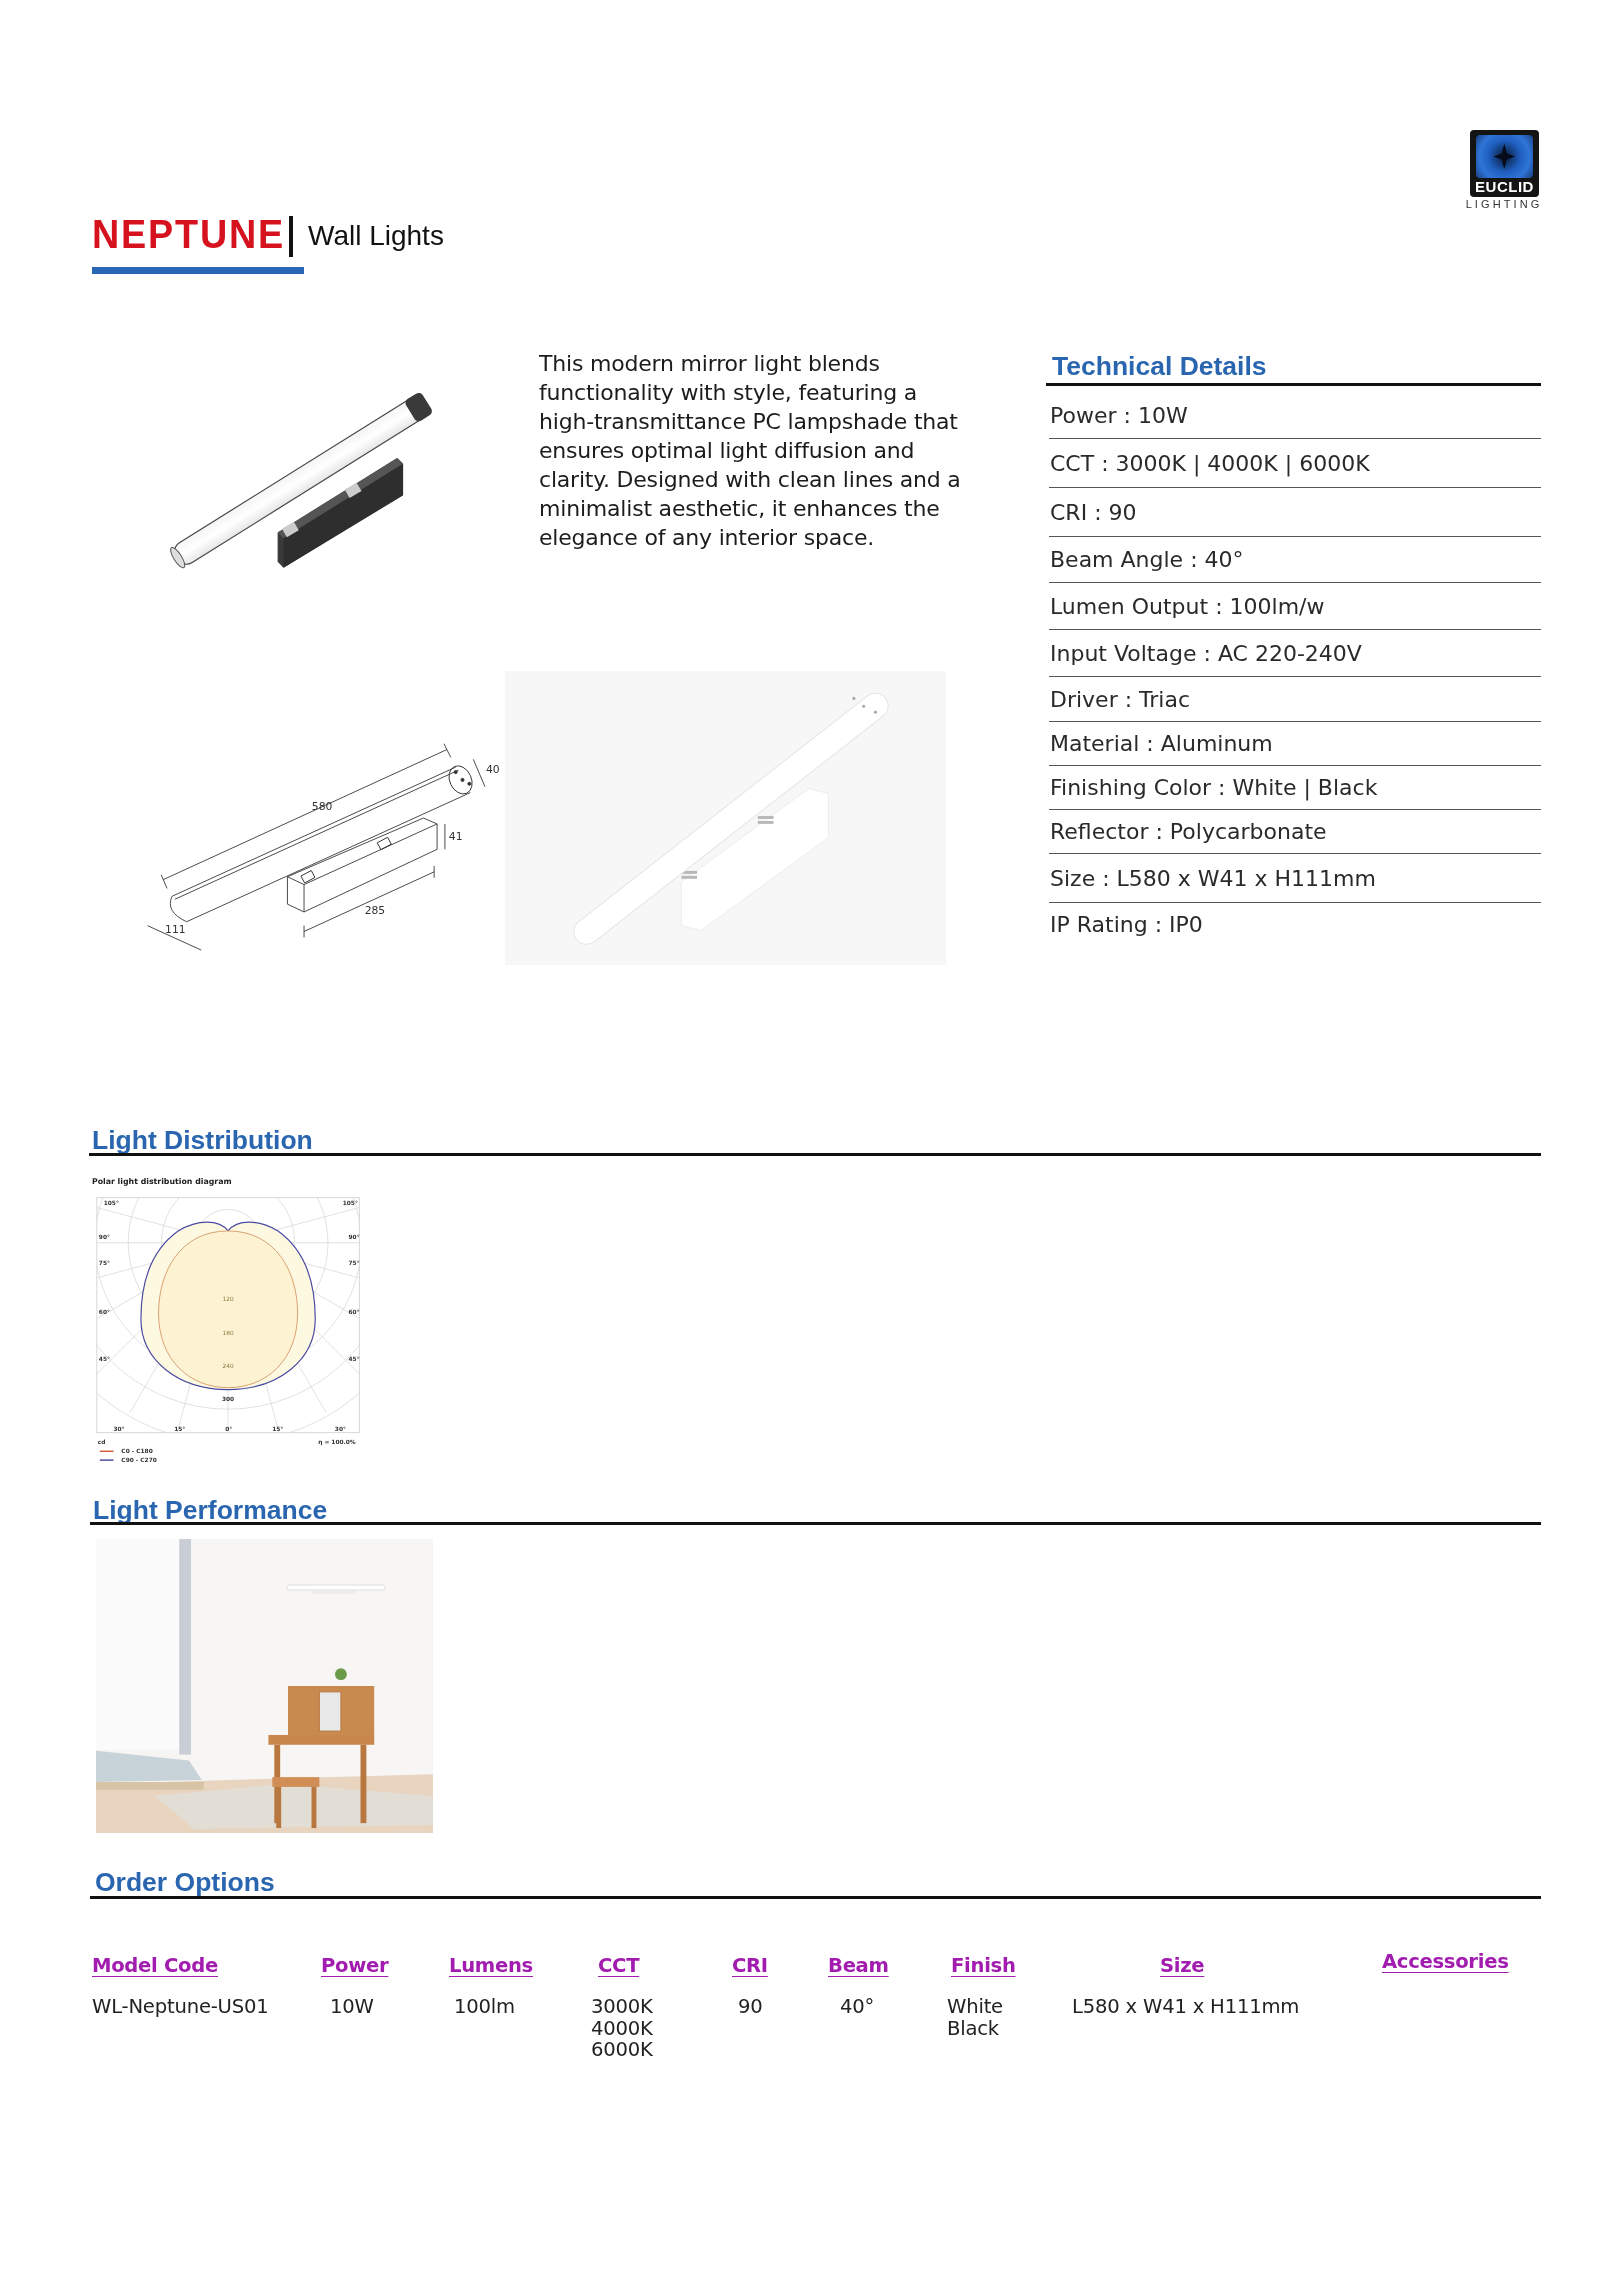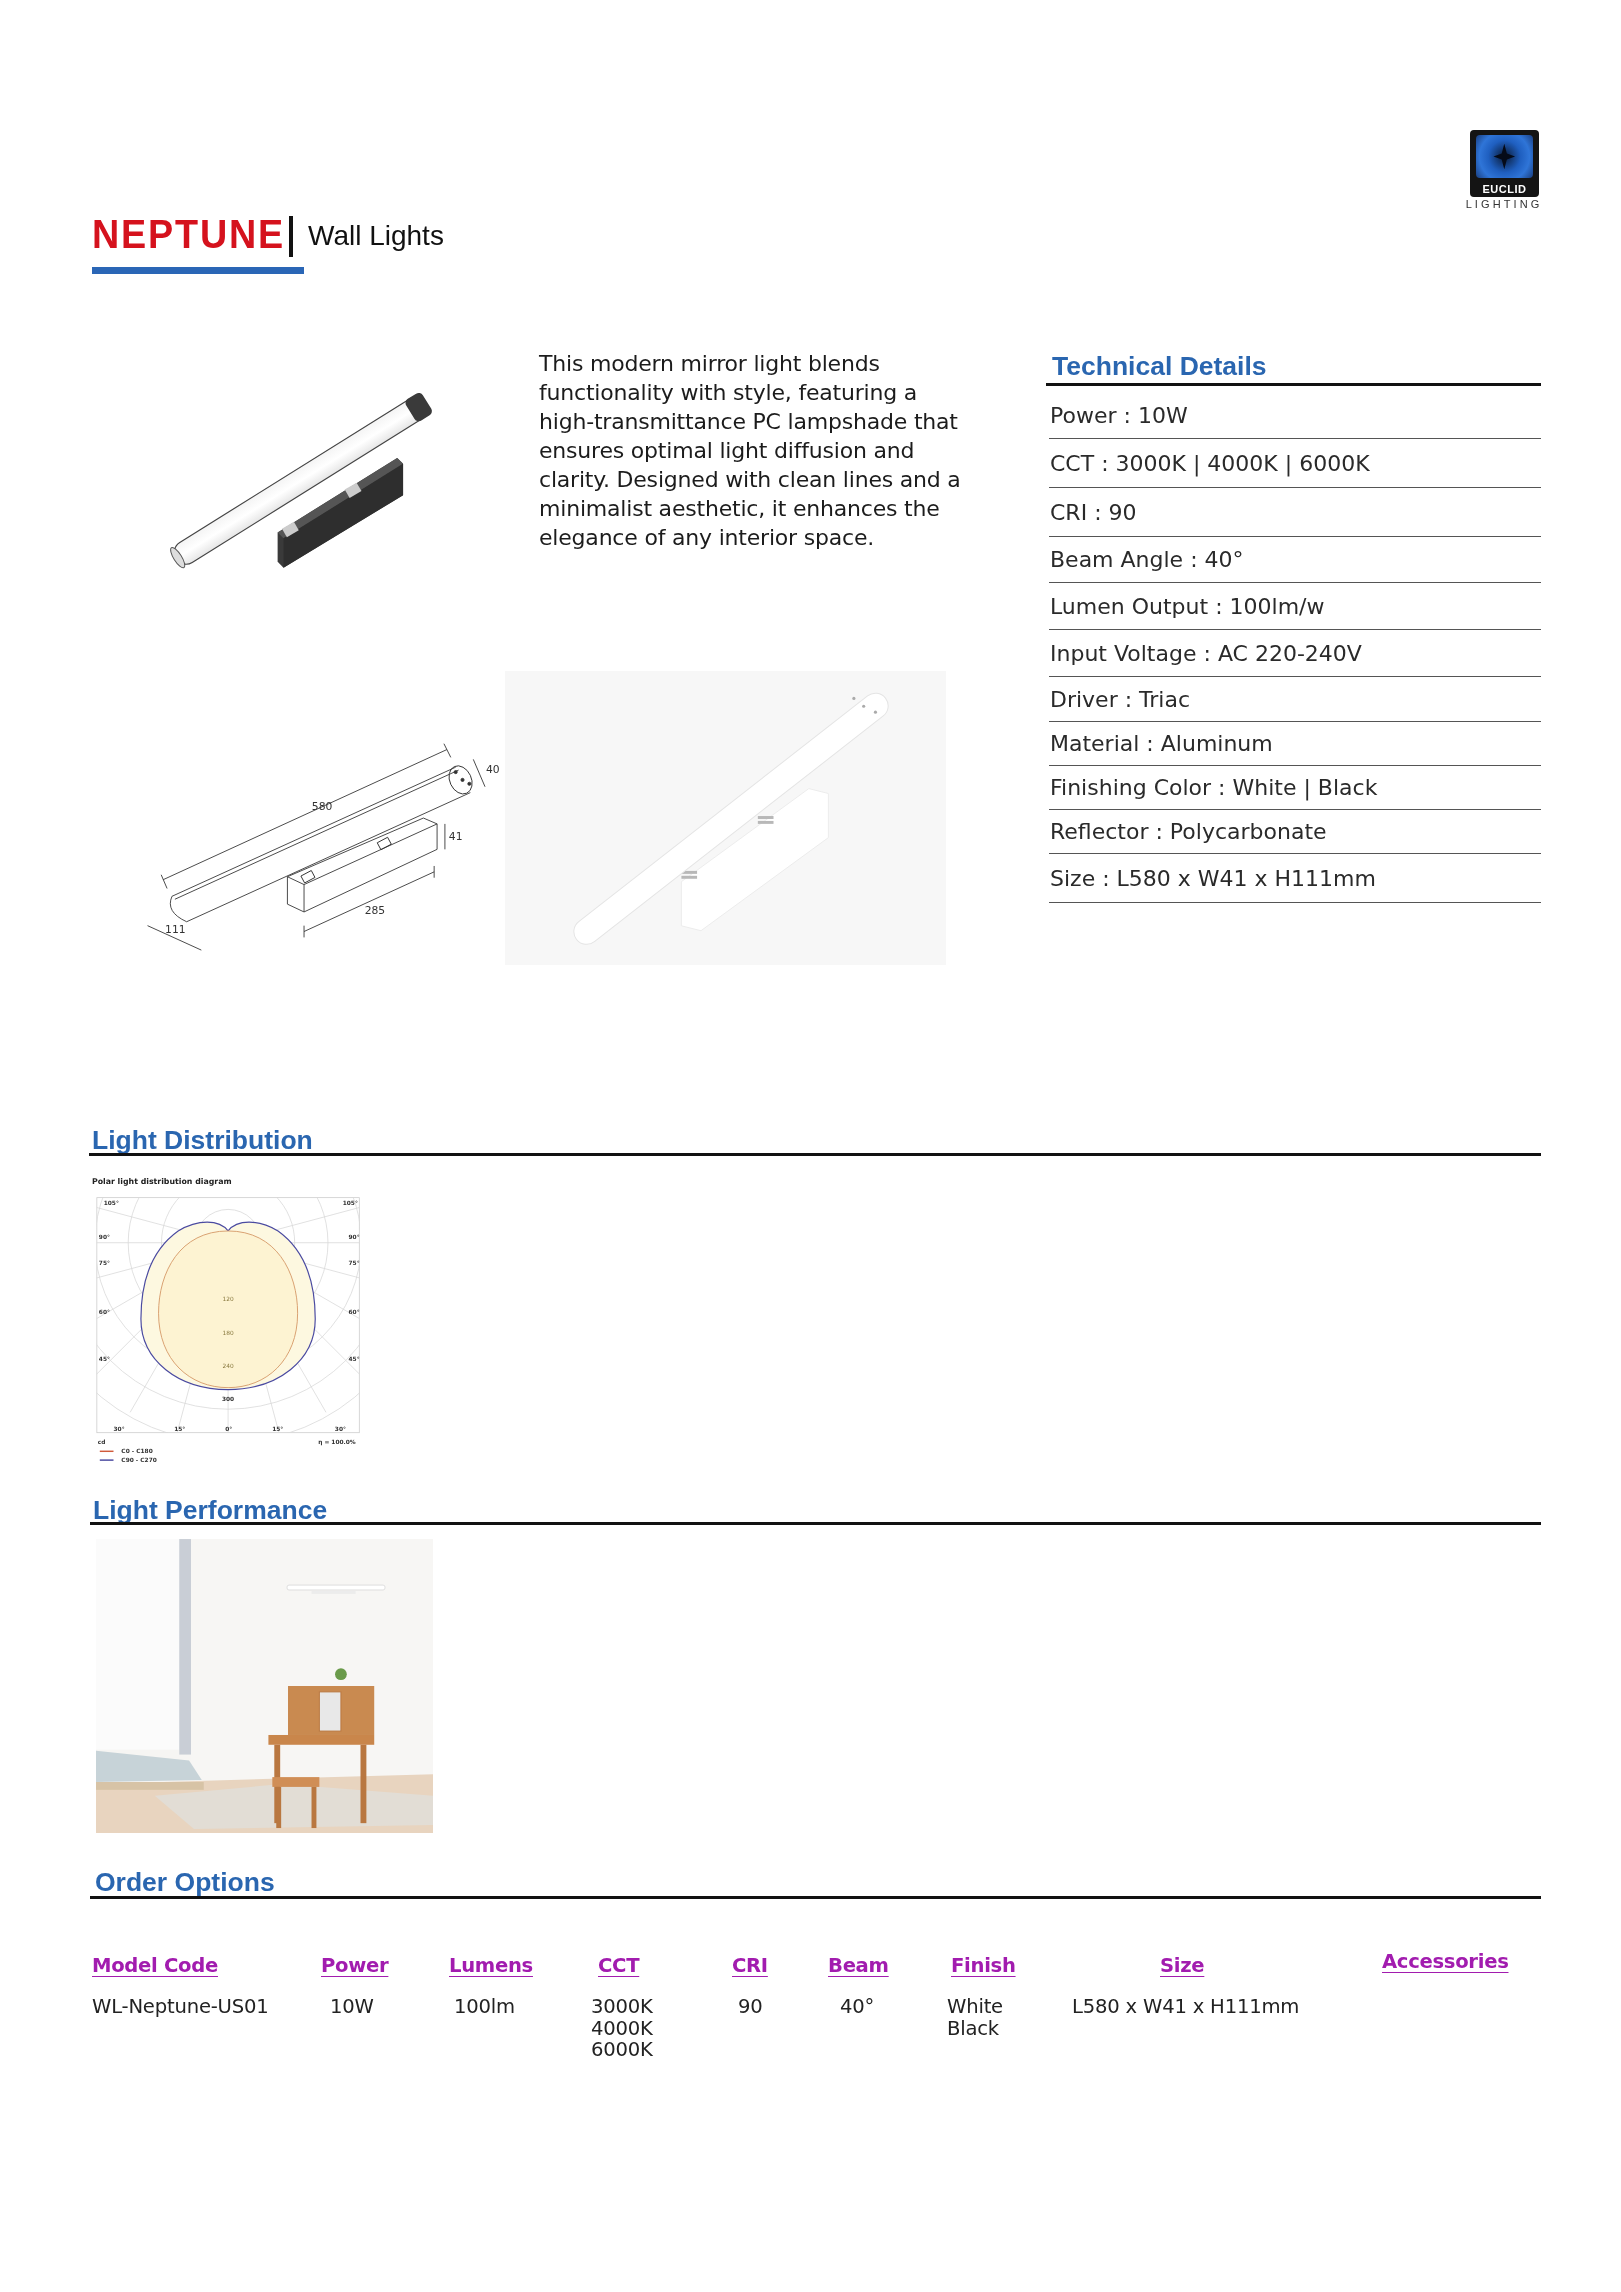--- a/index.html
+++ b/index.html
@@ -10,21 +10,21 @@
 
   
   .brand { left: 92px; top: 214px; font-family: "Liberation Sans", sans-serif; font-weight: bold; font-size: 41px; color: #d5121d; letter-spacing: 2px; line-height: 1; transform: scaleX(0.92); transform-origin: left; }
   .brand-sep { left: 289px; top: 216px; width: 3.9px; height: 41px; background: #111; }
   .brand-cat { left: 308px; top: 222px; font-family: "Liberation Sans", sans-serif; font-weight: normal; font-size: 28px; color: #111; line-height: 1; }
   .brand-underline { left: 92px; top: 267px; width: 212px; height: 6.9px; background: #2a66b6; }
 
   .logo { left: 1470px; top: 130px; width: 69px; height: 67px; background: #141414; border-radius: 3.9px; overflow: hidden; }
   .logo-inner { position: absolute; left: 5.9px; top: 4.9px; width: 57px; height: 43px; border-radius: 3.9px; background: radial-gradient(circle at center, #0a1a35 0%, #1f5fc0 45%, #2f75d8 70%, #1a3e7e 100%); }
   .logo-star { position: absolute; left: 17.6px; top: 8.8px; width: 21.6px; height: 25.5px; background: #050b18; clip-path: polygon(50% 0, 62% 38%, 100% 50%, 62% 62%, 50% 100%, 38% 62%, 0 50%, 38% 38%); }
-  .logo-word { position: absolute; left: 0; bottom: 2px; width: 100%; text-align: center; color: #fff; font-family: "Liberation Sans", sans-serif; font-weight: bold; font-size: 11px; letter-spacing: 0.5px; }
+  .logo-word { position: absolute; left: 0; bottom: 2px; width: 100%; text-align: center; color: #fff; font-family: "Liberation Sans", sans-serif; font-weight: bold; font-size: 15px; letter-spacing: 0.5px; }
   .logo-sub { left: 1464px; top: 198px; width: 80px; text-align: center; font-family: "Liberation Sans", sans-serif; font-size: 11px; letter-spacing: 3.1px; color: #333; }
 
   
   .desc { left: 539px; top: 349px; width: 431px; font-family: "DejaVu Sans", sans-serif; font-size: 22px; line-height: 29px; color: #1c1c1c; letter-spacing: -0.2px; }
 
   
   .sec-title { font-family: "Liberation Sans", sans-serif; font-weight: bold; font-size: 26.5px; color: #2a66b0; line-height: 1; }
   .sec-rule { height: 2.9px; background: #111; }
 
   
@@ -94,20 +94,21 @@
     <div class="tech-row" style="height: 49px;">CCT : 3000K | 4000K | 6000K</div>
     <div class="tech-row" style="height: 49px;">CRI : 90</div>
     <div class="tech-row" style="height: 46px;">Beam Angle : 40°</div>
     <div class="tech-row" style="height: 47px;">Lumen Output : 100lm/w</div>
     <div class="tech-row" style="height: 47px;">Input Voltage : AC 220-240V</div>
     <div class="tech-row" style="height: 45px;">Driver : Triac</div>
     <div class="tech-row" style="height: 44px;">Material : Aluminum</div>
     <div class="tech-row" style="height: 44px;">Finishing Color : White | Black</div>
     <div class="tech-row" style="height: 44px;">Reflector : Polycarbonate</div>
     <div class="tech-row" style="height: 49px;">Size : L580 x W41 x H111mm</div>
+    <div class="tech-row" style="height: 43px; border-bottom: none;">IP Rating : IP0</div>
   </div>
 
 <svg class="abs dim-draw" viewBox="0 0 370 230" font-family="DejaVu Sans, sans-serif" font-size="11" fill="none" stroke="#333" stroke-width="0.9">
 
   <line x1="25" y1="170" x2="315" y2="38"></line>
   <line x1="40" y1="196" x2="330" y2="64"></line>
   <line x1="28" y1="173" x2="318" y2="41"></line>
   <ellipse cx="320" cy="51" rx="11" ry="15" transform="rotate(-25 320 51)"></ellipse>
   <circle cx="315" cy="43" r="1.6" fill="#333"></circle>
     <circle cx="322" cy="51" r="1.6" fill="#333"></circle>

